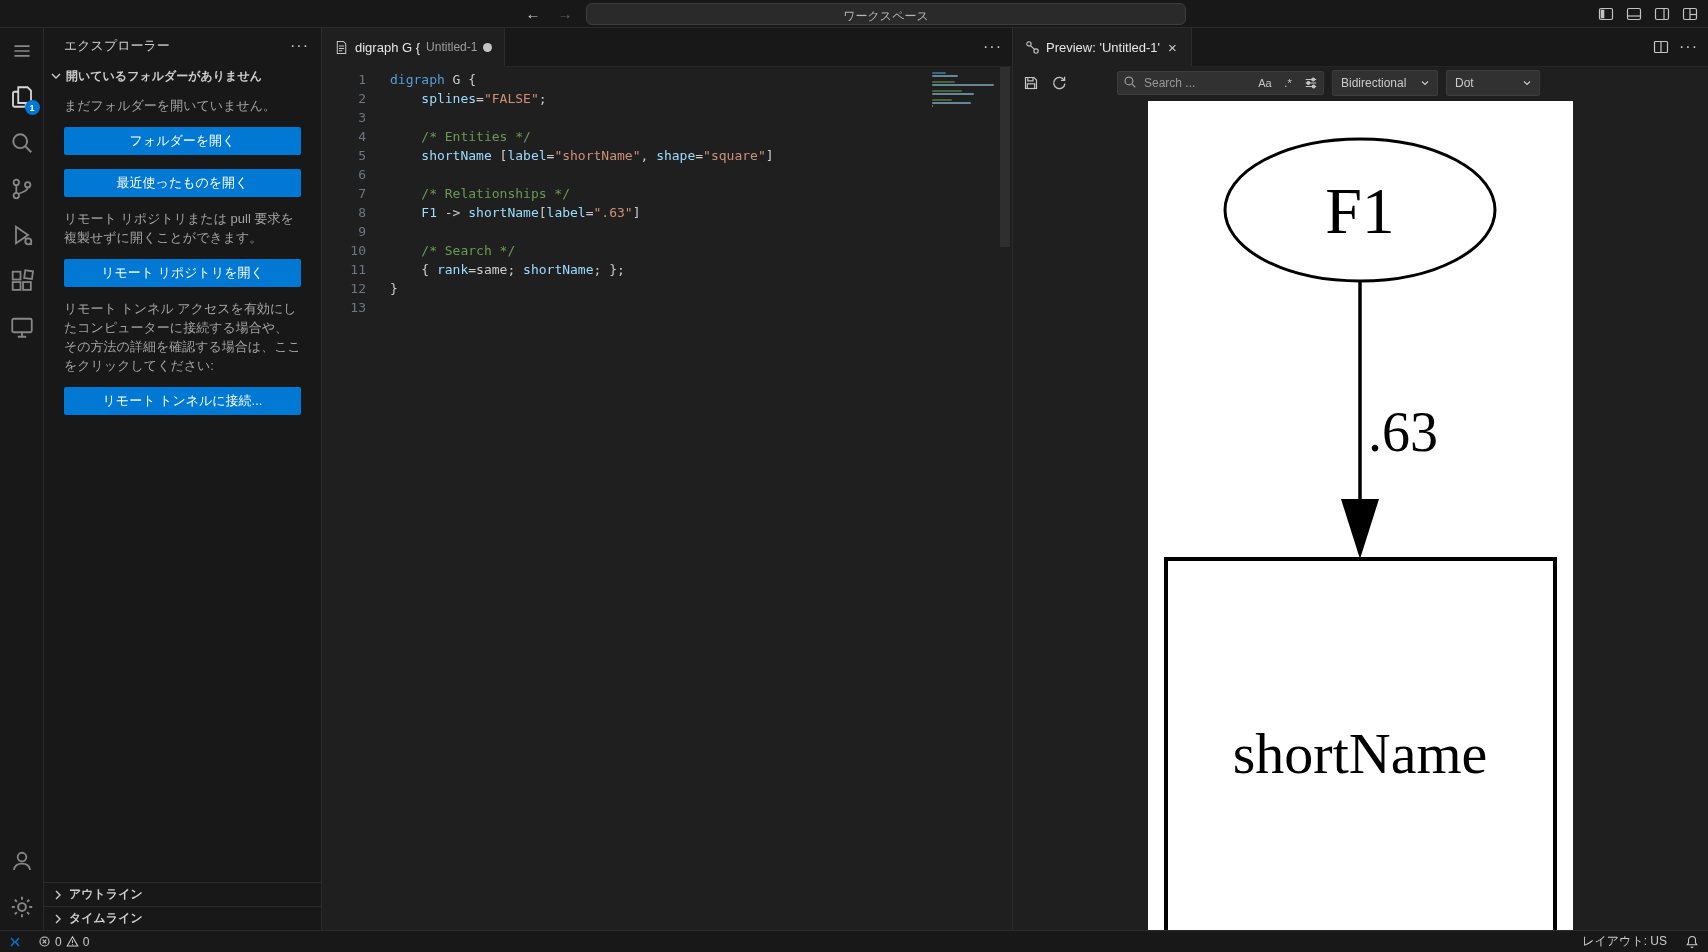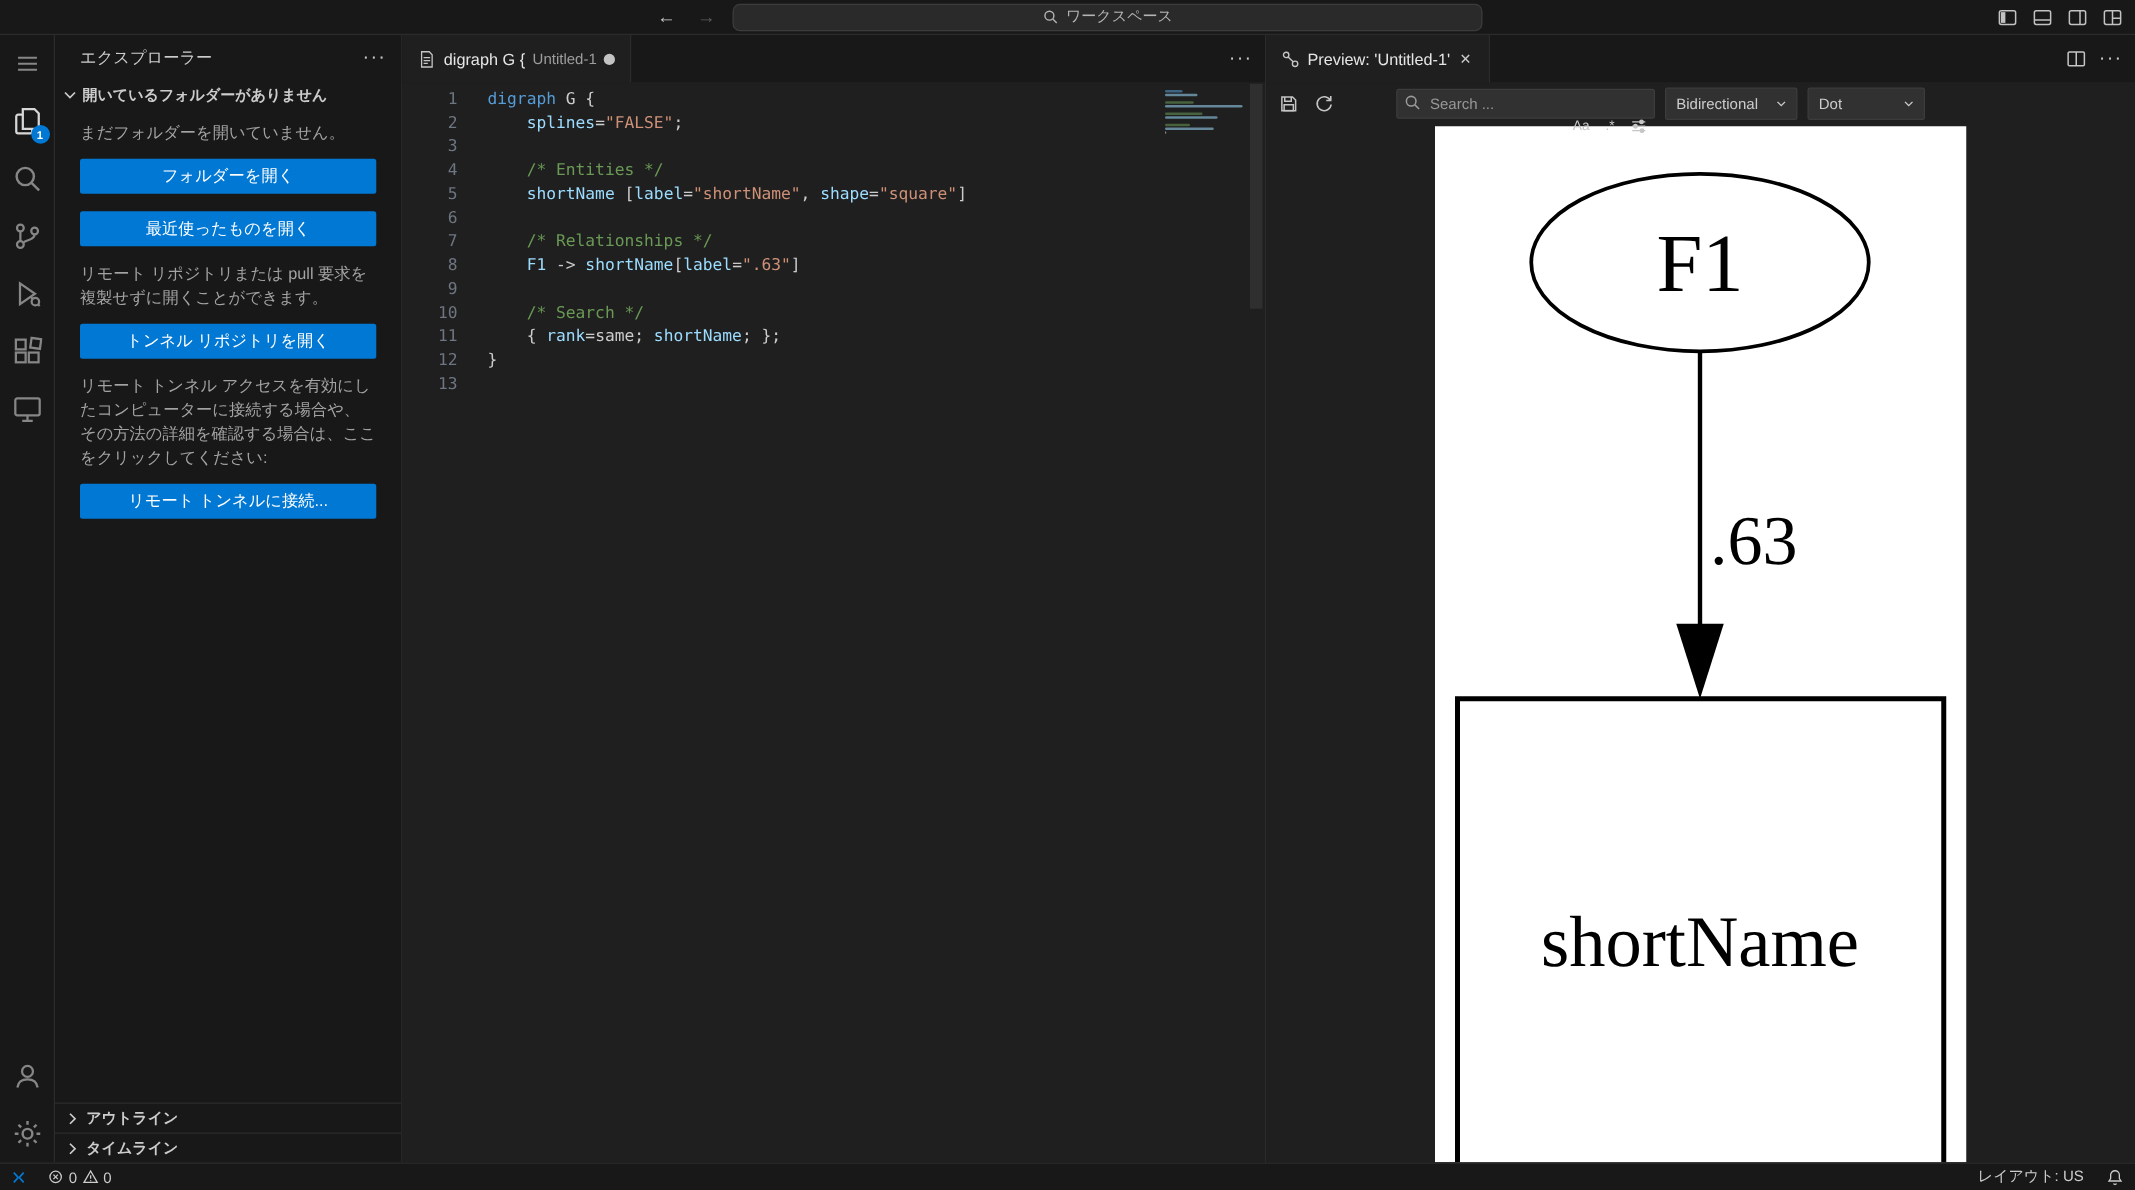--- a/index.html
+++ b/index.html
@@ -15,21 +15,21 @@
   .titlebar {
     flex:none; height:28px; background:#181818; border-bottom:1px solid #2b2b2b;
     display:flex; align-items:center; justify-content:center; position:relative;
   }
   .tb-center { display:flex; align-items:center; gap:10px; }
   .nav-arrow { width:22px; height:22px; display:flex; align-items:center; justify-content:center;
     color:#cccccc; font-size:15px; border-radius:4px; }
   .nav-arrow.disabled { color:#5f5f5f; }
   .command-center {
     width:600px; height:22px; background:#2a2a2a; border:1px solid #3c3c3c; border-radius:6px;
-    display:flex; align-items:center; justify-content:center; gap:6px; color:#b4b4b4; font-size:12px;
+    display:flex; align-items:center; justify-content:center; gap:6px; color:#b4b4b4; font-size:12px;flex-direction:column;
   }
   .tb-right { position:absolute; right:10px; top:0; height:28px; display:flex; align-items:center; gap:12px; color:#c2c2c2; }
   .tb-right svg { display:block; }
 
   
   .workbench { flex:1; min-height:0; display:flex; }
 
   
   .activitybar {
     flex:none; width:44px; background:#181818; border-right:1px solid #2b2b2b;
@@ -100,21 +100,21 @@
   .preview-group { flex:1; min-width:0; display:flex; flex-direction:column; background:#1f1f1f; }
   .preview-toolbar { flex:none; height:31px; display:flex; align-items:center; gap:8px; padding:0 8px; background:#1f1f1f; color:#c5c5c5; }
   .tool-icon { width:20px; height:20px; display:flex; align-items:center; justify-content:center; }
   .search-wrap { position:relative; width:207px; height:24px;margin-left:40px; }
   .search-wrap input {
     width:100%; height:100%; background:#313131; border:1px solid #3c3c3c; border-radius:2px;
     color:#cccccc; font-size:12px; padding:0 66px 0 26px; font-family:inherit; outline:none;
   }
   .search-wrap input::placeholder { color:#989898; }
   .search-icon-in { position:absolute; left:6px; top:4px; color:#9a9a9a; }
-  .search-opts { position:absolute; right:4px; top:21px; display:flex; align-items:center; gap:5px; color:#c5c5c5; }
+  .search-opts { position:absolute; right:4px; top:3px; display:flex; align-items:center; gap:5px; color:#c5c5c5; }
   .opt-btn { min-width:18px; height:18px; display:flex; align-items:center; justify-content:center; font-size:11px; border-radius:3px; }
   .dropdown {
     height:26px; background:#313131; border:1px solid #3c3c3c; border-radius:2px;
     display:flex; align-items:center; justify-content:space-between; gap:6px; padding:0 6px 0 8px;
     font-size:12px; color:#cccccc;
   }
   .dd-direction { width:106px; }
   .dd-engine { width:94px; }
 
   .preview-content { flex:1; min-height:0; display:flex; flex-direction:column; align-items:center; background:#1f1f1f; overflow:hidden; }
@@ -247,21 +247,21 @@
         <svg width="16" height="16" viewBox="0 0 16 16" fill="none" stroke="#cccccc" stroke-width="1.4">
             <path d="M4 6l4 4 4-4"></path>
           </svg>
         <span>開いているフォルダーがありません</span>
       </div>
       <div class="sb-body">
         <p class="sb-text">まだフォルダーを開いていません。</p>
         <button class="side-btn">フォルダーを開く</button>
         <button class="side-btn">最近使ったものを開く</button>
         <p class="sb-text">リモート リポジトリまたは pull 要求を複製せずに開くことができます。</p>
-        <button class="side-btn">トンネル リポジトリを開く</button>
+        <button class="side-btn">リモート リポジトリを開く</button>
         <p class="sb-text">リモート トンネル アクセスを有効にしたコンピューターに接続する場合や、その方法の詳細を確認する場合は、ここをクリックしてください:</p>
         <button class="side-btn">リモート トンネルに接続...</button>
       </div>
       <div class="sb-bottom">
         <div class="collapse-row">
           <svg width="16" height="16" viewBox="0 0 16 16" fill="none" stroke="#cccccc" stroke-width="1.4">
               <path d="M6 4l4 4-4 4"></path>
             </svg>
           <span>アウトライン</span>
         </div>

